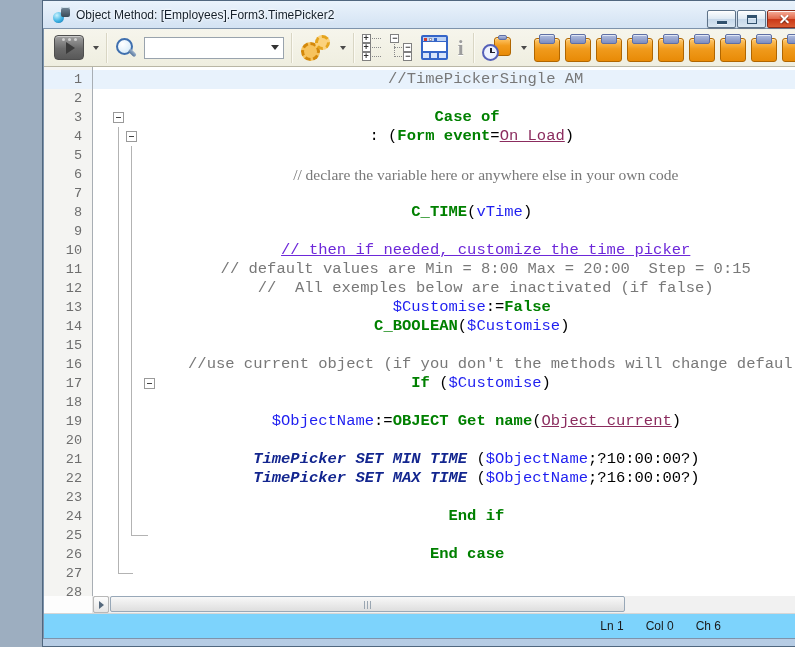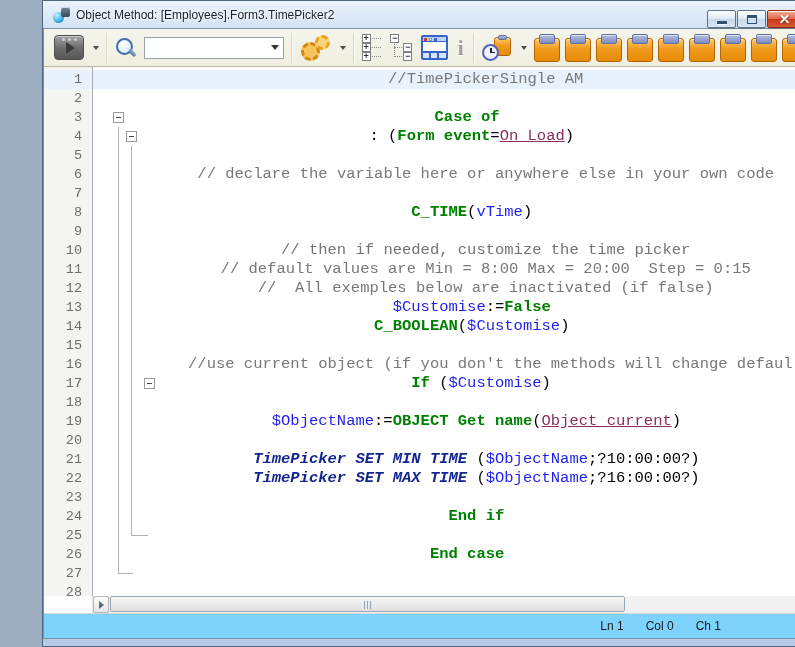--- a/index.html
+++ b/index.html
@@ -242,25 +242,25 @@
           <div class="gnum">27</div>
           <div class="gnum">28</div>
         </div>
       <div class="codeview">
         <div>
             <div class="crow hl"><span>        <span class="sg-cm" style="color: rgb(120, 120, 120);">//TimePickerSingle AM</span></span></div>
             <div class="crow"><span></span></div>
             <div class="crow"><span class="fold" style="left: 20px;"></span><span>    <span class="sg-k" style="color: rgb(0, 128, 0);">Case of</span></span></div>
             <div class="crow"><span class="fold" style="left: 33px;"></span><span>     <span class="sg-p" style="color: rgb(0, 0, 0);">: (</span><span class="sg-k" style="color: rgb(0, 128, 0);">Form event</span><span class="sg-p" style="color: rgb(0, 0, 0);">=</span><span class="sg-c" style="color: rgb(139, 44, 94);">On Load</span><span class="sg-p" style="color: rgb(0, 0, 0);">)</span></span></div>
             <div class="crow"><span></span></div>
-            <div class="crow"><span>        <span class="sg-cm" style="color: rgb(120, 120, 120);">// declare the variable here or anywhere else in your own code</span></span></div>
+            <div class="crow"><span>        <span class="sg-cm" style="color: rgb(120, 120, 120); font-family: Liberation Serif, serif;">// declare the variable here or anywhere else in your own code</span></span></div>
             <div class="crow"><span></span></div>
             <div class="crow"><span>     <span class="sg-k" style="color: rgb(0, 128, 0);">C_TIME</span><span class="sg-p" style="color: rgb(0, 0, 0);">(</span><span class="sg-v" style="color: rgb(31, 31, 240);">vTime</span><span class="sg-p" style="color: rgb(0, 0, 0);">)</span></span></div>
             <div class="crow"><span></span></div>
-            <div class="crow"><span>        <span class="sg-cm" style="color: #737373;">// then if needed, customize the time picker</span></span></div>
+            <div class="crow"><span>        <span class="sg-cm" style="color: #6d28d9; text-decoration: underline;">// then if needed, customize the time picker</span></span></div>
             <div class="crow"><span>        <span class="sg-cm" style="color: rgb(120, 120, 120);">// default values are Min = 8:00 Max = 20:00  Step = 0:15</span></span></div>
             <div class="crow"><span>        <span class="sg-cm" style="color: rgb(120, 120, 120);">//  All exemples below are inactivated (if false)</span></span></div>
             <div class="crow"><span>     <span class="sg-v" style="color: rgb(31, 31, 240);">$Customise</span><span class="sg-p" style="color: rgb(0, 0, 0);">:=</span><span class="sg-k" style="color: rgb(0, 128, 0);">False</span></span></div>
             <div class="crow"><span>     <span class="sg-k" style="color: rgb(0, 128, 0);">C_BOOLEAN</span><span class="sg-p" style="color: rgb(0, 0, 0);">(</span><span class="sg-v" style="color: rgb(31, 31, 240);">$Customise</span><span class="sg-p" style="color: rgb(0, 0, 0);">)</span></span></div>
             <div class="crow"><span></span></div>
             <div class="crow"><span>         <span class="sg-cm" style="color: rgb(120, 120, 120);">//use current object (if you don't the methods will change defaul</span></span></div>
             <div class="crow"><span class="fold" style="left: 51px;"></span><span>       <span class="sg-k" style="color: rgb(0, 128, 0);">If</span><span class="sg-p" style="color: rgb(0, 0, 0);"> (</span><span class="sg-v" style="color: rgb(31, 31, 240);">$Customise</span><span class="sg-p" style="color: rgb(0, 0, 0);">)</span></span></div>
             <div class="crow"><span></span></div>
             <div class="crow"><span>      <span class="sg-v" style="color: rgb(31, 31, 240);">$ObjectName</span><span class="sg-p" style="color: rgb(0, 0, 0);">:=</span><span class="sg-k" style="color: rgb(0, 128, 0);">OBJECT Get name</span><span class="sg-p" style="color: rgb(0, 0, 0);">(</span><span class="sg-c" style="color: rgb(139, 44, 94);">Object current</span><span class="sg-p" style="color: rgb(0, 0, 0);">)</span></span></div>
             <div class="crow"><span></span></div>
@@ -299,18 +299,18 @@
             <span class="arr-right"></span>
           </div>
       </div>
       <div class="scorner"></div>
     </div>
 
     <div class="statusbar">
       <div class="status-fields">
         <span>Ln 1</span>
         <span>Col 0</span>
-        <span>Ch 1</span>
+        <span>Ch 6</span>
       </div>
       <div class="grip"></div>
     </div>
   </div>
 </div>
 
 </body></html>

